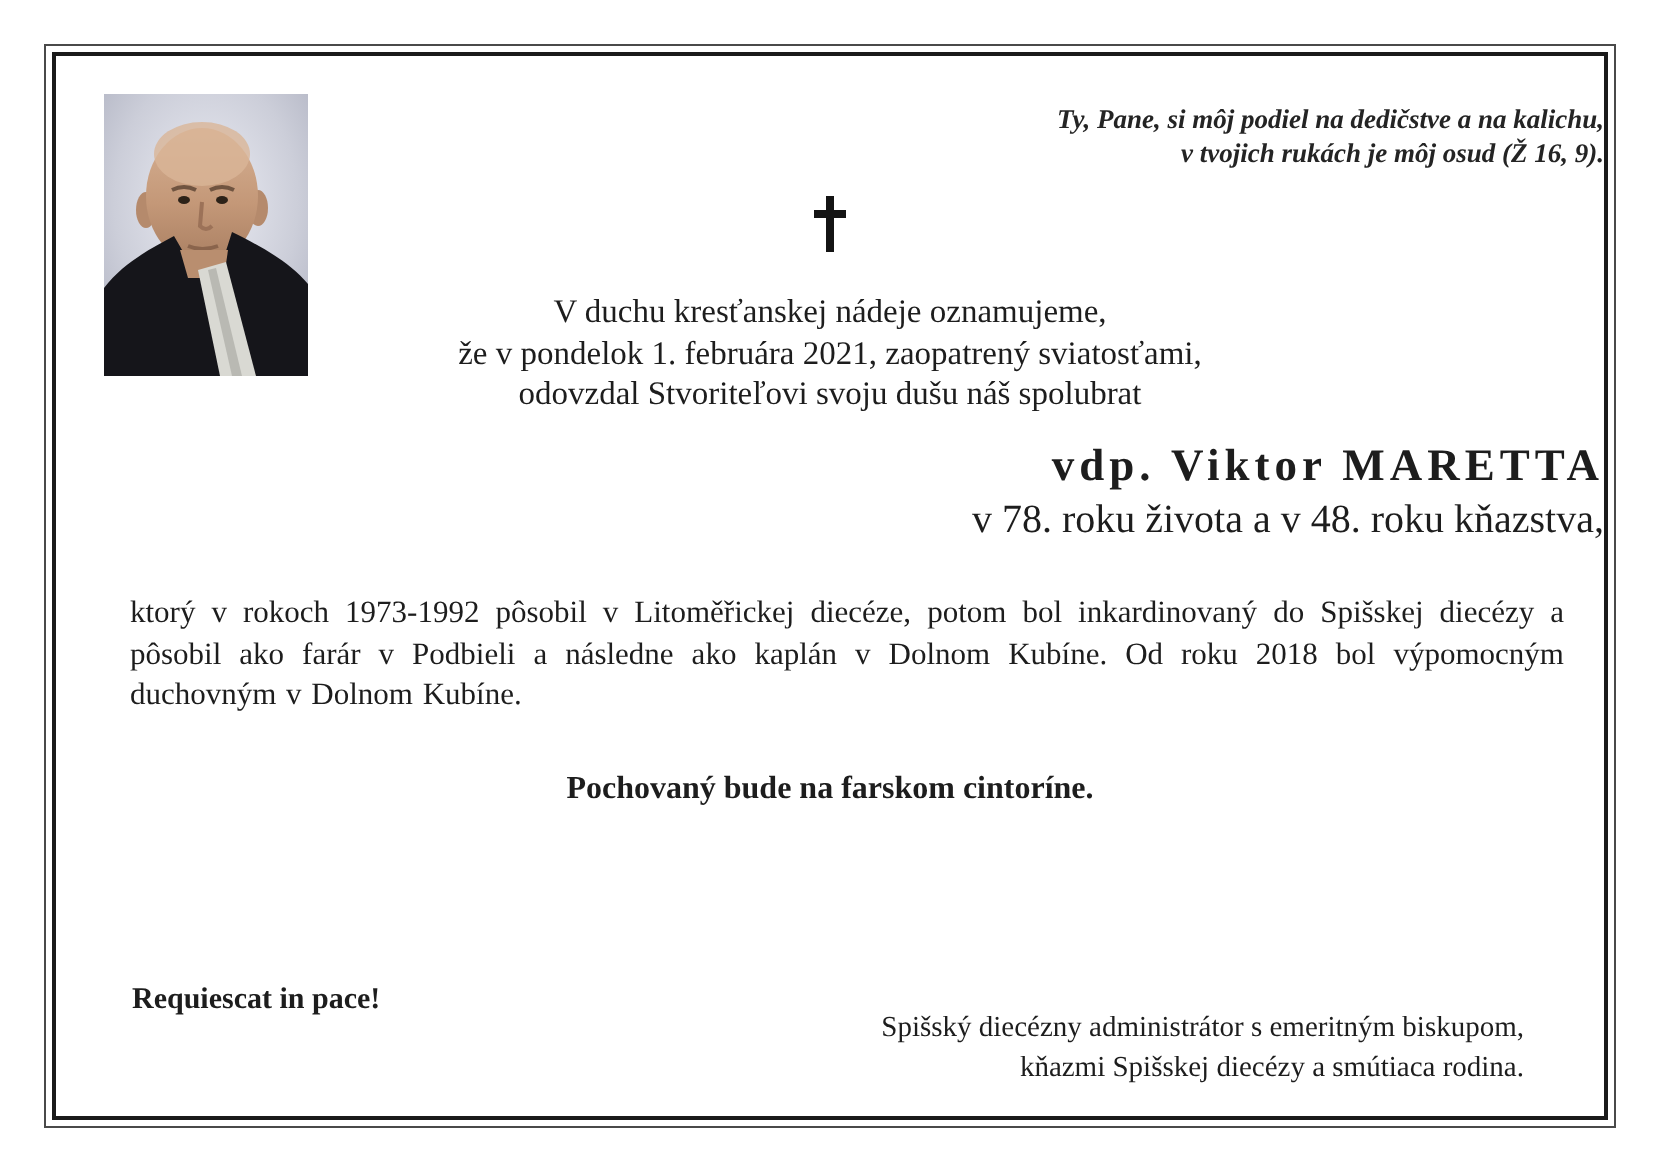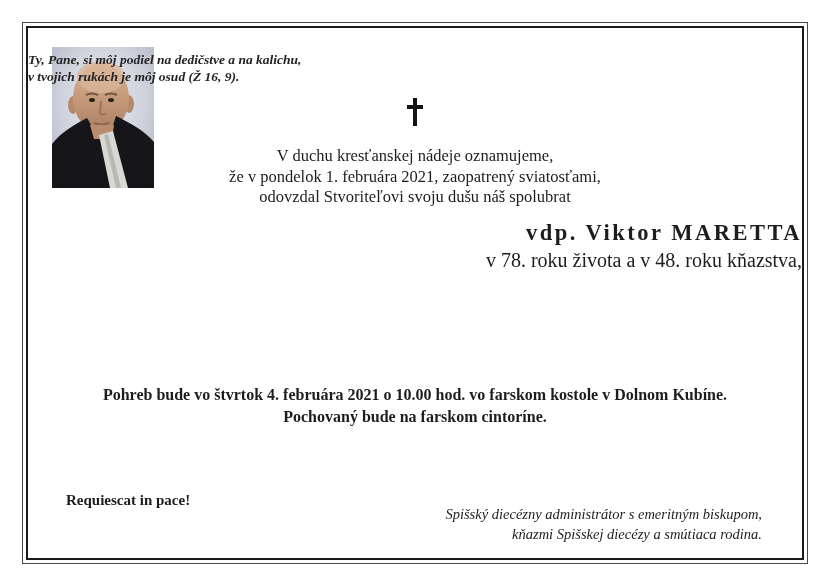--- a/index.html
+++ b/index.html
@@ -31,21 +31,21 @@
   .photo {
     position: absolute;
     left: 24px; top: 19px;
     width: 102px; height: 141px;
     overflow: hidden;
   }
   .photo svg { display: block; }
   .quote {
     position: absolute;
     left: 0; right: 0; top: 24px;
-    text-align: left;
+    text-align: right;
     font-style: italic;
     font-weight: bold;
     font-size: 13.5px;
     line-height: 16.5px;
     color: #242424;
   }
   .cross {
     position: absolute;
     left: 50%; top: 70px;
     width: 16px; height: 28px;
@@ -105,21 +105,20 @@
     left: 38px; top: 464px;
     font-weight: bold;
     font-size: 15px;
   }
   .signature {
     position: absolute;
     right: 40px; top: 477px;
     text-align: right;
     font-size: 14.5px;
     line-height: 19.5px;
-    font-style: italic;
   }
 </style>
 </head>
 <body>
 
 <div class="page">
   <div class="frame-outer">
     <div class="frame-inner">
 
       <div class="photo">
@@ -174,23 +173,23 @@
 
       <div class="announcement">
         <div>V duchu kresťanskej nádeje oznamujeme,</div>
         <div>že v pondelok 1. februára 2021, zaopatrený sviatosťami,</div>
         <div>odovzdal Stvoriteľovi svoju dušu náš spolubrat</div>
       </div>
 
       <div class="deceased-name">vdp. Viktor MARETTA</div>
       <div class="age-line">v 78. roku života a v 48. roku kňazstva,</div>
 
+      <div class="bio">ktorý v rokoch 1973-1992 pôsobil v Litoměřickej diecéze, potom bol inkardinovaný do Spišskej diecézy a pôsobil ako farár v Podbieli a následne ako kaplán v Dolnom Kubíne. Od roku 2018 bol výpomocným duchovným v Dolnom Kubíne.</div>
 
       <div class="funeral">
-        <div>Pohreb bude vo štvrtok 4. februára 2021 o 10.00 hod. vo farskom kostole v Dolnom Kubíne.</div>
         <div>Pochovaný bude na farskom cintoríne.</div>
       </div>
 
       <div class="farewell">Requiescat in pace!</div>
 
       <div class="signature">
         <div>Spišský diecézny administrátor s emeritným biskupom,</div>
         <div>kňazmi Spišskej diecézy a smútiaca rodina.</div>
       </div>
 

